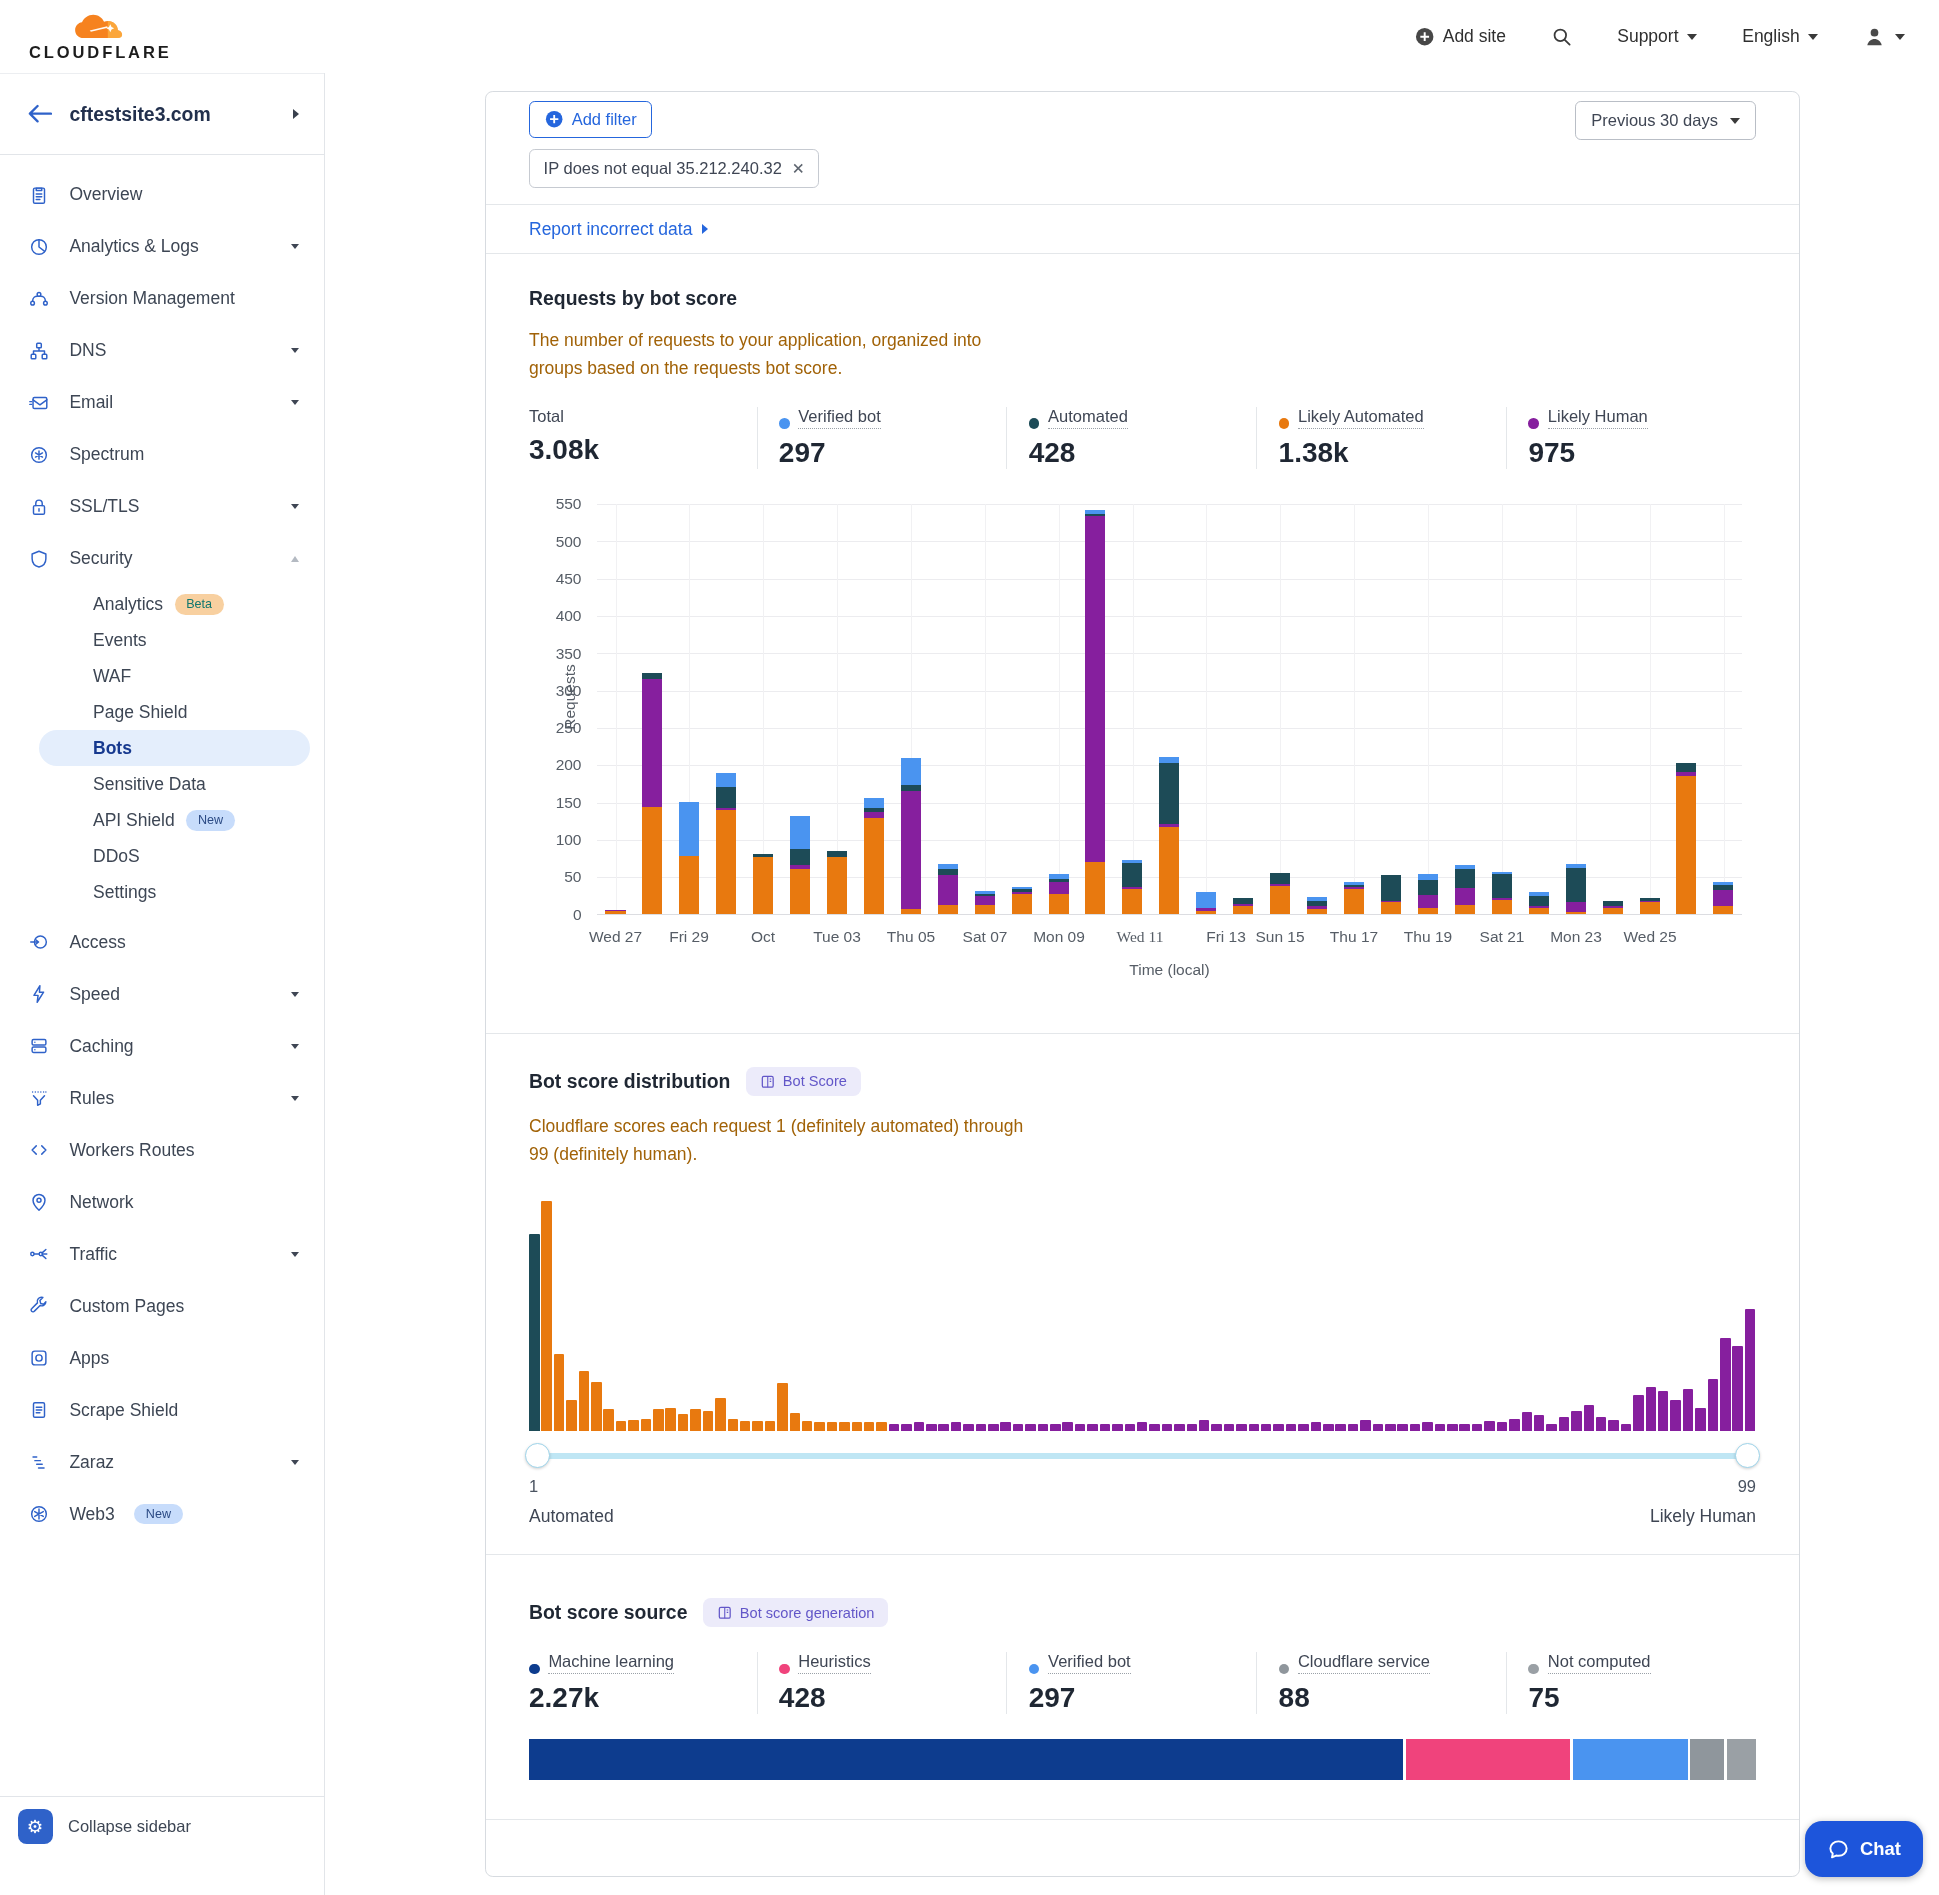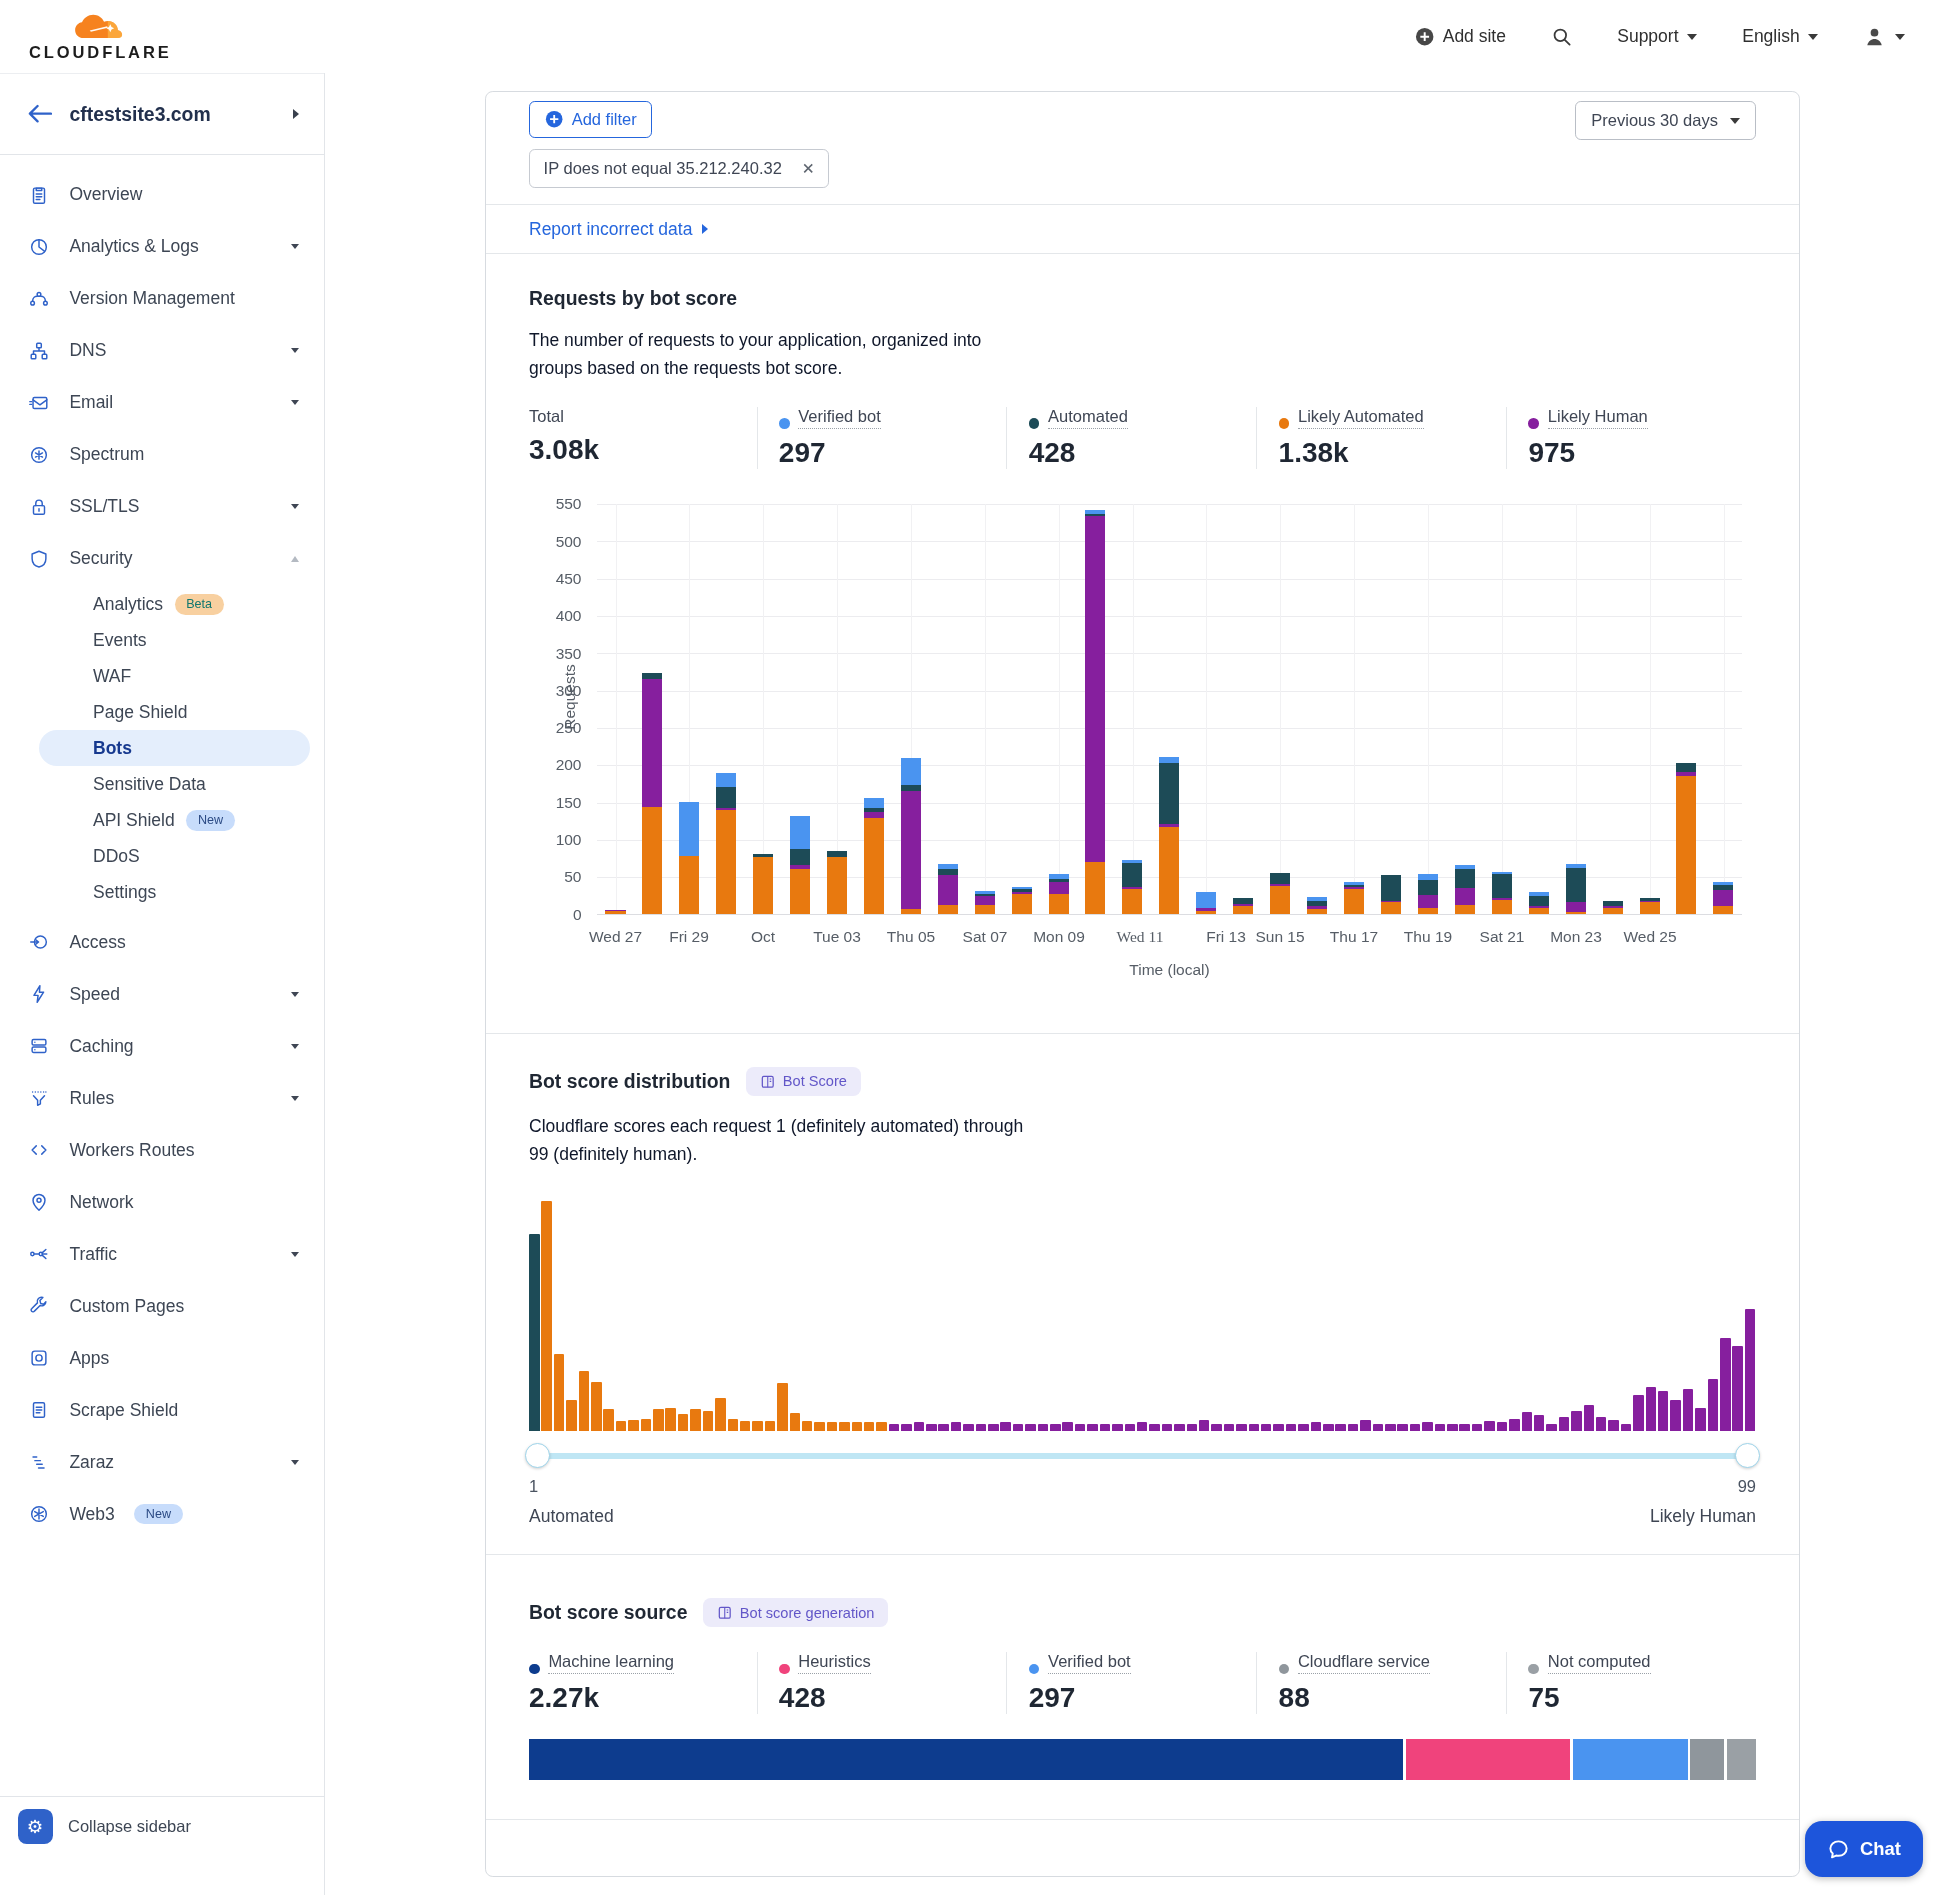--- a/index.html
+++ b/index.html
@@ -48,37 +48,37 @@
   .collapse-label { font-size:16.5px; color:#3d4654; }
   
   .main { flex:1; position:relative; }
   .card { margin:18.4px 0 0 160px; width:1315px; border:1px solid #d7dbe0; border-radius:7.8px; background:#fff; }
   .section { border-bottom:1px solid #e4e7ea; }
   .section:last-child { border-bottom:none; }
   
   .sec-filters { padding:8.7px 43px 16.5px; position:relative; }
   .btn-addfilter { display:inline-flex; align-items:center; gap:8.7px; height:37px; padding:0 14.6px;
     border:1px solid #2566dd; border-radius:5.8px; background:#fff; color:#2566dd; font-size:16.5px; cursor:pointer; }
-  .chip { margin-top:10.7px; display:inline-flex; align-items:center; gap:20px; height:39px; padding:0 13.6px;
+  .chip { margin-top:10.7px; display:inline-flex; align-items:center; gap:10px; height:39px; padding:0 13.6px;
     border:1px solid #c6cad1; border-radius:5.8px; font-size:16.5px; color:#3f4654; }
   .chip .x { font-size:15.5px; color:#5f6670; cursor:pointer; line-height:1; }
   .btn-range { position:absolute; right:43px; top:8.7px; display:inline-flex; align-items:center; gap:11.6px;
     height:39px; padding:0 15.5px; border:1px solid #b9bec6; border-radius:5.8px; background:#fff;
     font-size:16.5px; color:#3f4654; cursor:pointer; }
   
   .sec-report { padding:13.6px 43px; }
   .report-link { display:inline-flex; align-items:center; gap:9.7px; color:#2566dd; font-size:17.5px; cursor:pointer; }
   .report-link .tri-right { border-left-color:#2566dd; }
   
   .sec-pad { padding:33px 43px 39px; }
   h2.sec-title { font-size:19.4px; font-weight:700; color:#1f2733; display:inline-block; }
   .title-row { display:flex; align-items:center; gap:15.5px; }
   .doc-pill { display:inline-flex; align-items:center; gap:7.8px; background:#ecebfa; color:#6256c8;
     font-size:14.6px; padding:6.8px 13.6px; border-radius:7.8px; cursor:pointer; }
-  .sec-desc { margin-top:15.5px; font-size:17.5px; line-height:28px; color:#0f172a; max-width:505px; }
+  .sec-desc { margin-top:15.5px; font-size:17.5px; line-height:28px; color:#a16207; max-width:505px; }
   
   .stats-row { margin-top:25px; display:flex; }
   .stat-col { flex:1; padding-left:21.3px; border-left:1px solid #e4e7ea; }
   .stat-col.first { padding-left:0; border-left:none; }
   .stat-label-row { display:flex; align-items:flex-end; gap:8.7px; }
   .dot { width:10.7px; height:10.7px; border-radius:50%; flex:none; }
   .stat-label { font-size:16.5px; color:#3f4654; }
   .stat-label.underlined { border-bottom:1.9px dotted #9aa1a8; padding-bottom:1.9px; cursor:help; }
   .stat-value { margin-top:7.8px; font-size:28px; font-weight:600; color:#1f2733; }
   

